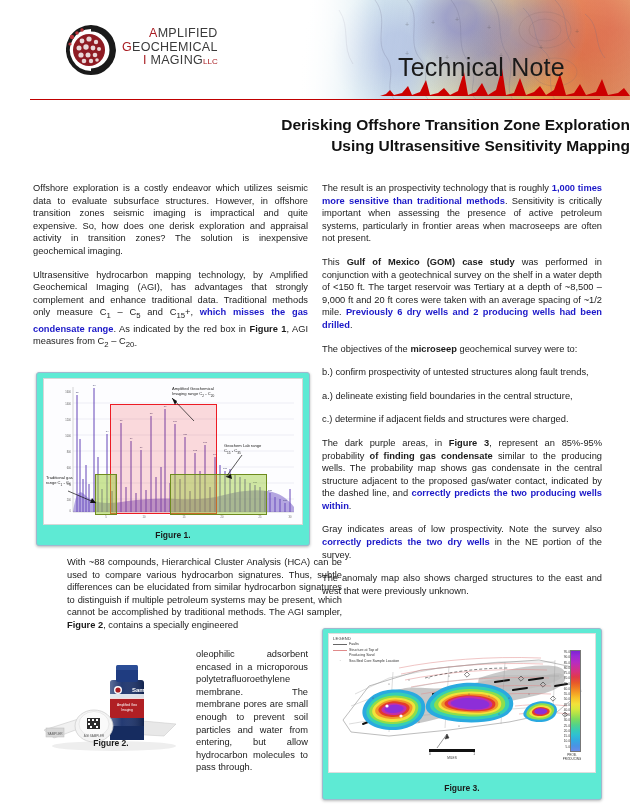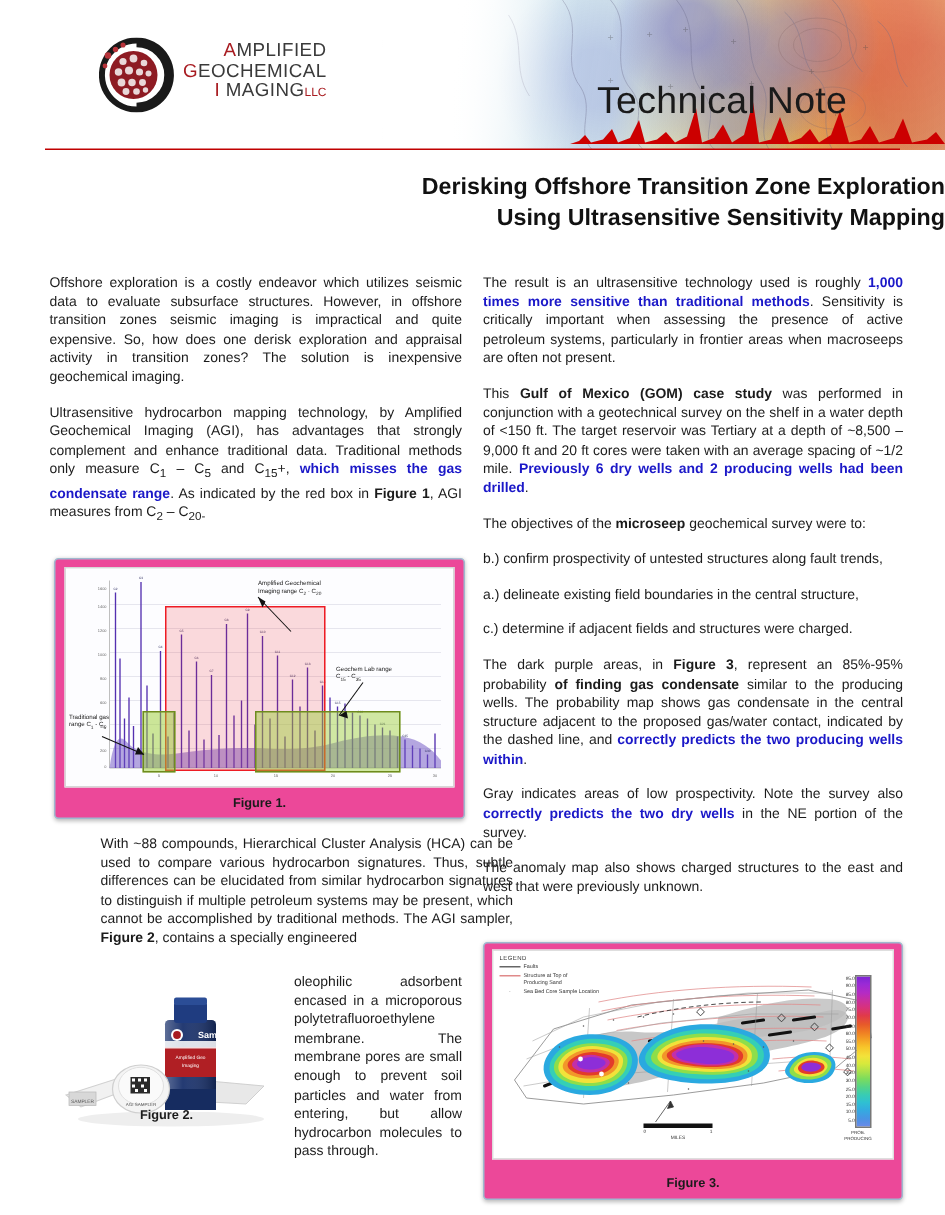--- a/index.html
+++ b/index.html
@@ -60,21 +60,21 @@
   .col-right{left:322px;width:280px;}
   .col p{
     margin:0 0 11px 0;font-size:9.3px;line-height:12.6px;
     color:#1b1b1b;text-align:justify;
   }
   b{font-weight:bold;}
   .blue{color:#1b18c8;font-weight:bold;}
 
   
   .figbox{
-    position:absolute;background:#ec4899;
+    position:absolute;background:#5eead4;
     border:1px solid #9fb8cf;border-radius:3px;
     box-shadow:0 1px 3px rgba(0,0,0,.28);
   }
   .figcap{text-align:center;font-size:8.5px;font-weight:bold;color:#1b1b1b;}
 
   
   #fig1{left:36px;top:372px;width:272px;height:172px;}
   #fig1 .inner{position:absolute;left:6px;top:5px;width:258px;height:145px;background:#fff;border:1px solid #d7d7d7;overflow:hidden;}
   #fig1 .cap{position:absolute;left:0;bottom:5px;width:272px;}
   .chrom{position:absolute;left:0;top:0;width:258px;height:145px;}
@@ -393,21 +393,21 @@
         <stop offset="100%" stop-color="rgba(0,0,0,0.28)"></stop>
       </linearGradient>
     </defs>
   </svg>
 </div>
 <div class="figcap" id="fig2cap">Figure 2.</div>
 
 <div class="fig2-text">oleophilic adsorbent encased in a microporous polytetrafluoroethylene membrane. The membrane pores are small enough to prevent soil particles and water from entering, but allow hydrocarbon molecules to pass through.</div>
 
 <div class="col col-right">
-  <p><span>The result is an ultrasensitive technology used is roughly </span><span class="blue">1,000 times more sensitive than traditional methods</span><span>. Sensitivity is critically important when assessing the presence of active petroleum systems, particularly in frontier areas when macroseeps are often not present.</span></p>
+  <p><span>The result is an prospectivity technology that is roughly </span><span class="blue">1,000 times more sensitive than traditional methods</span><span>. Sensitivity is critically important when assessing the presence of active petroleum systems, particularly in frontier areas when macroseeps are often not present.</span></p>
   <p><span>This </span><b>Gulf of Mexico (GOM) case study</b><span> was performed in conjunction with a geotechnical survey on the shelf in a water depth of &lt;150 ft. The target reservoir was Tertiary at a depth of ~8,500 – 9,000 ft and 20 ft cores were taken with an average spacing of ~1/2 mile. </span><span class="blue">Previously 6 dry wells and 2 producing wells had been drilled</span><span>.</span></p>
   <p><span>The objectives of the </span><b>microseep</b><span> geochemical survey were to:</span></p>
   <p>b.) confirm prospectivity of untested structures along fault trends,</p>
   <p>a.) delineate existing field boundaries in the central structure,</p>
   <p>c.) determine if adjacent fields and structures were charged.</p>
   <p><span>The dark purple areas, in </span><b>Figure 3</b><span>, represent an 85%-95% probability </span><b>of finding gas condensate</b><span> similar to the producing wells. The probability map shows gas condensate in the central structure adjacent to the proposed gas/water contact, indicated by the dashed line, and </span><span class="blue">correctly predicts the two producing wells within</span><span>.</span></p>
   <p><span>Gray indicates areas of low prospectivity. Note the survey also  </span><span class="blue">correctly predicts the two dry wells</span><span> in the NE portion of the survey.</span></p>
   <p>The anomaly map  also shows charged structures to the east and west that were previously unknown.</p>
 </div>
 

